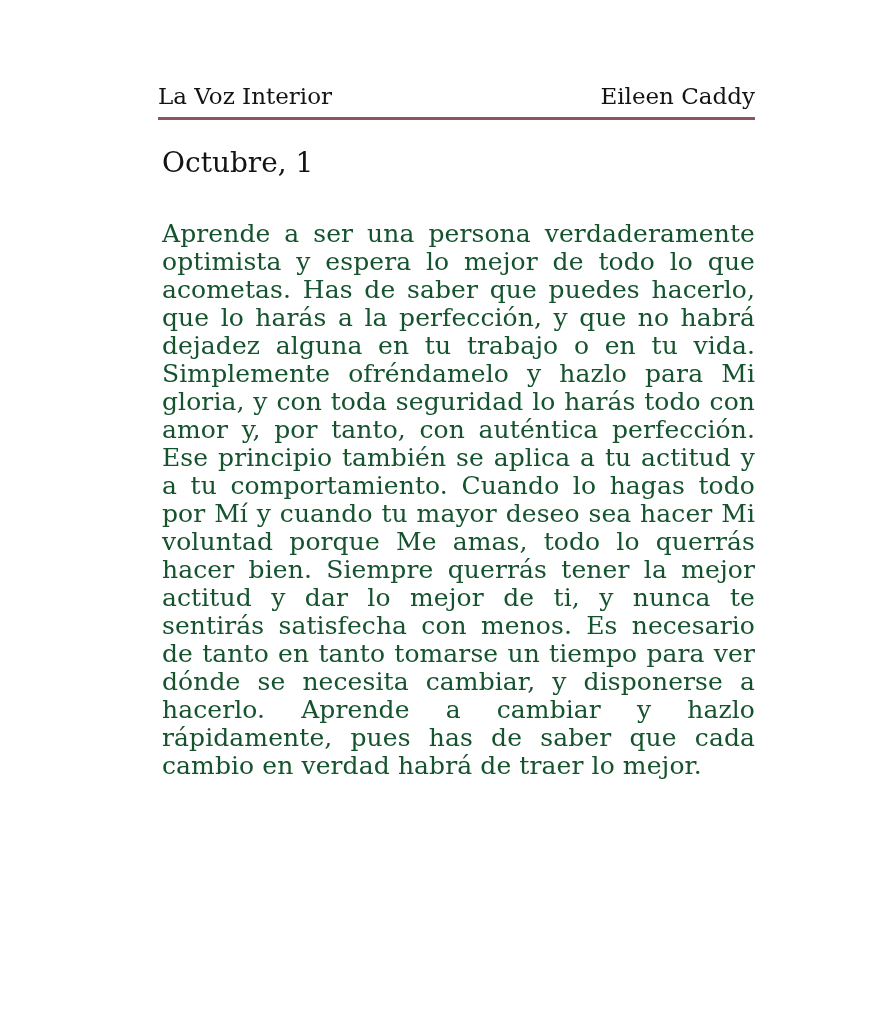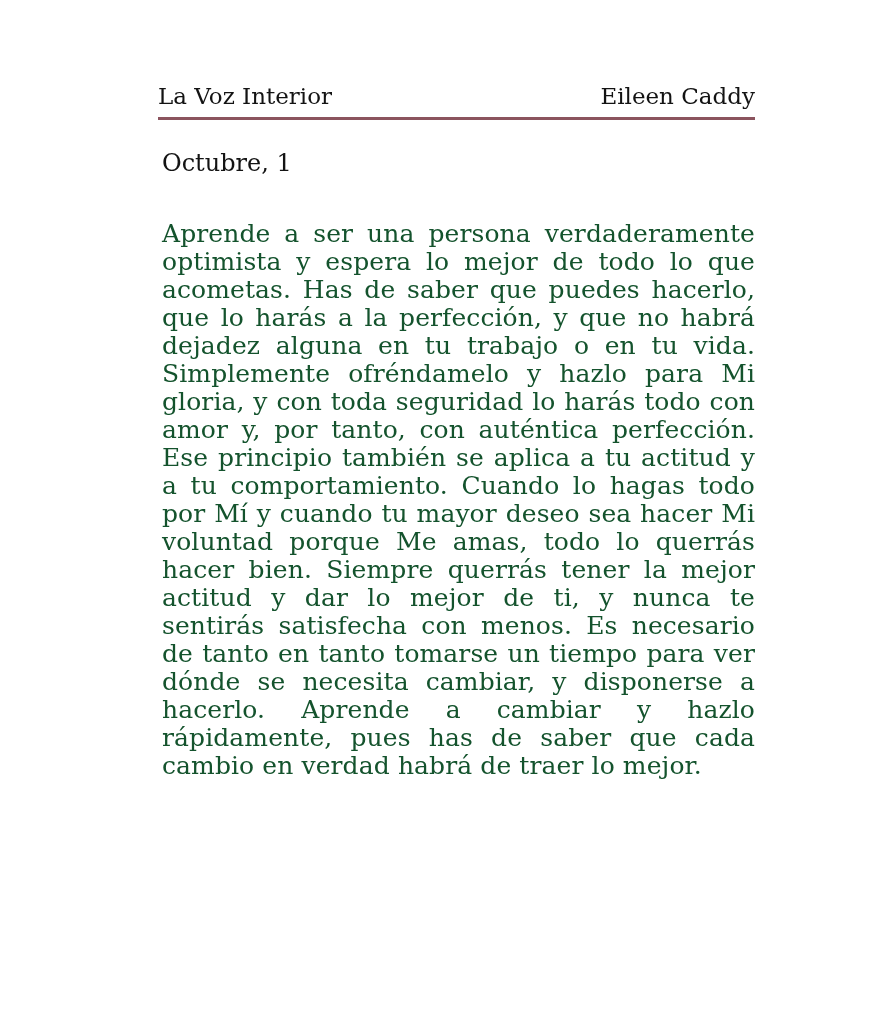--- a/index.html
+++ b/index.html
@@ -26,21 +26,21 @@
     border-bottom: 3px solid #8b545e;
     padding-bottom: 7px;
     font-size: 23px;
     line-height: 28px;
     color: #131313;
   }
   .header .book-title { text-align: left; }
   .header .author { text-align: center; }
   .section-title {
     margin: 27px 0 0 4px;
-    font-size: 24px;
+    font-size: 28px;
     font-weight: 400;
     line-height: 32px;
     color: #131313;
   }
   .body-paragraph {
     margin: 41px 0 0 4px;
     font-size: 25px;
     line-height: 28px;
     text-align: justify;
     color: #14532d;

